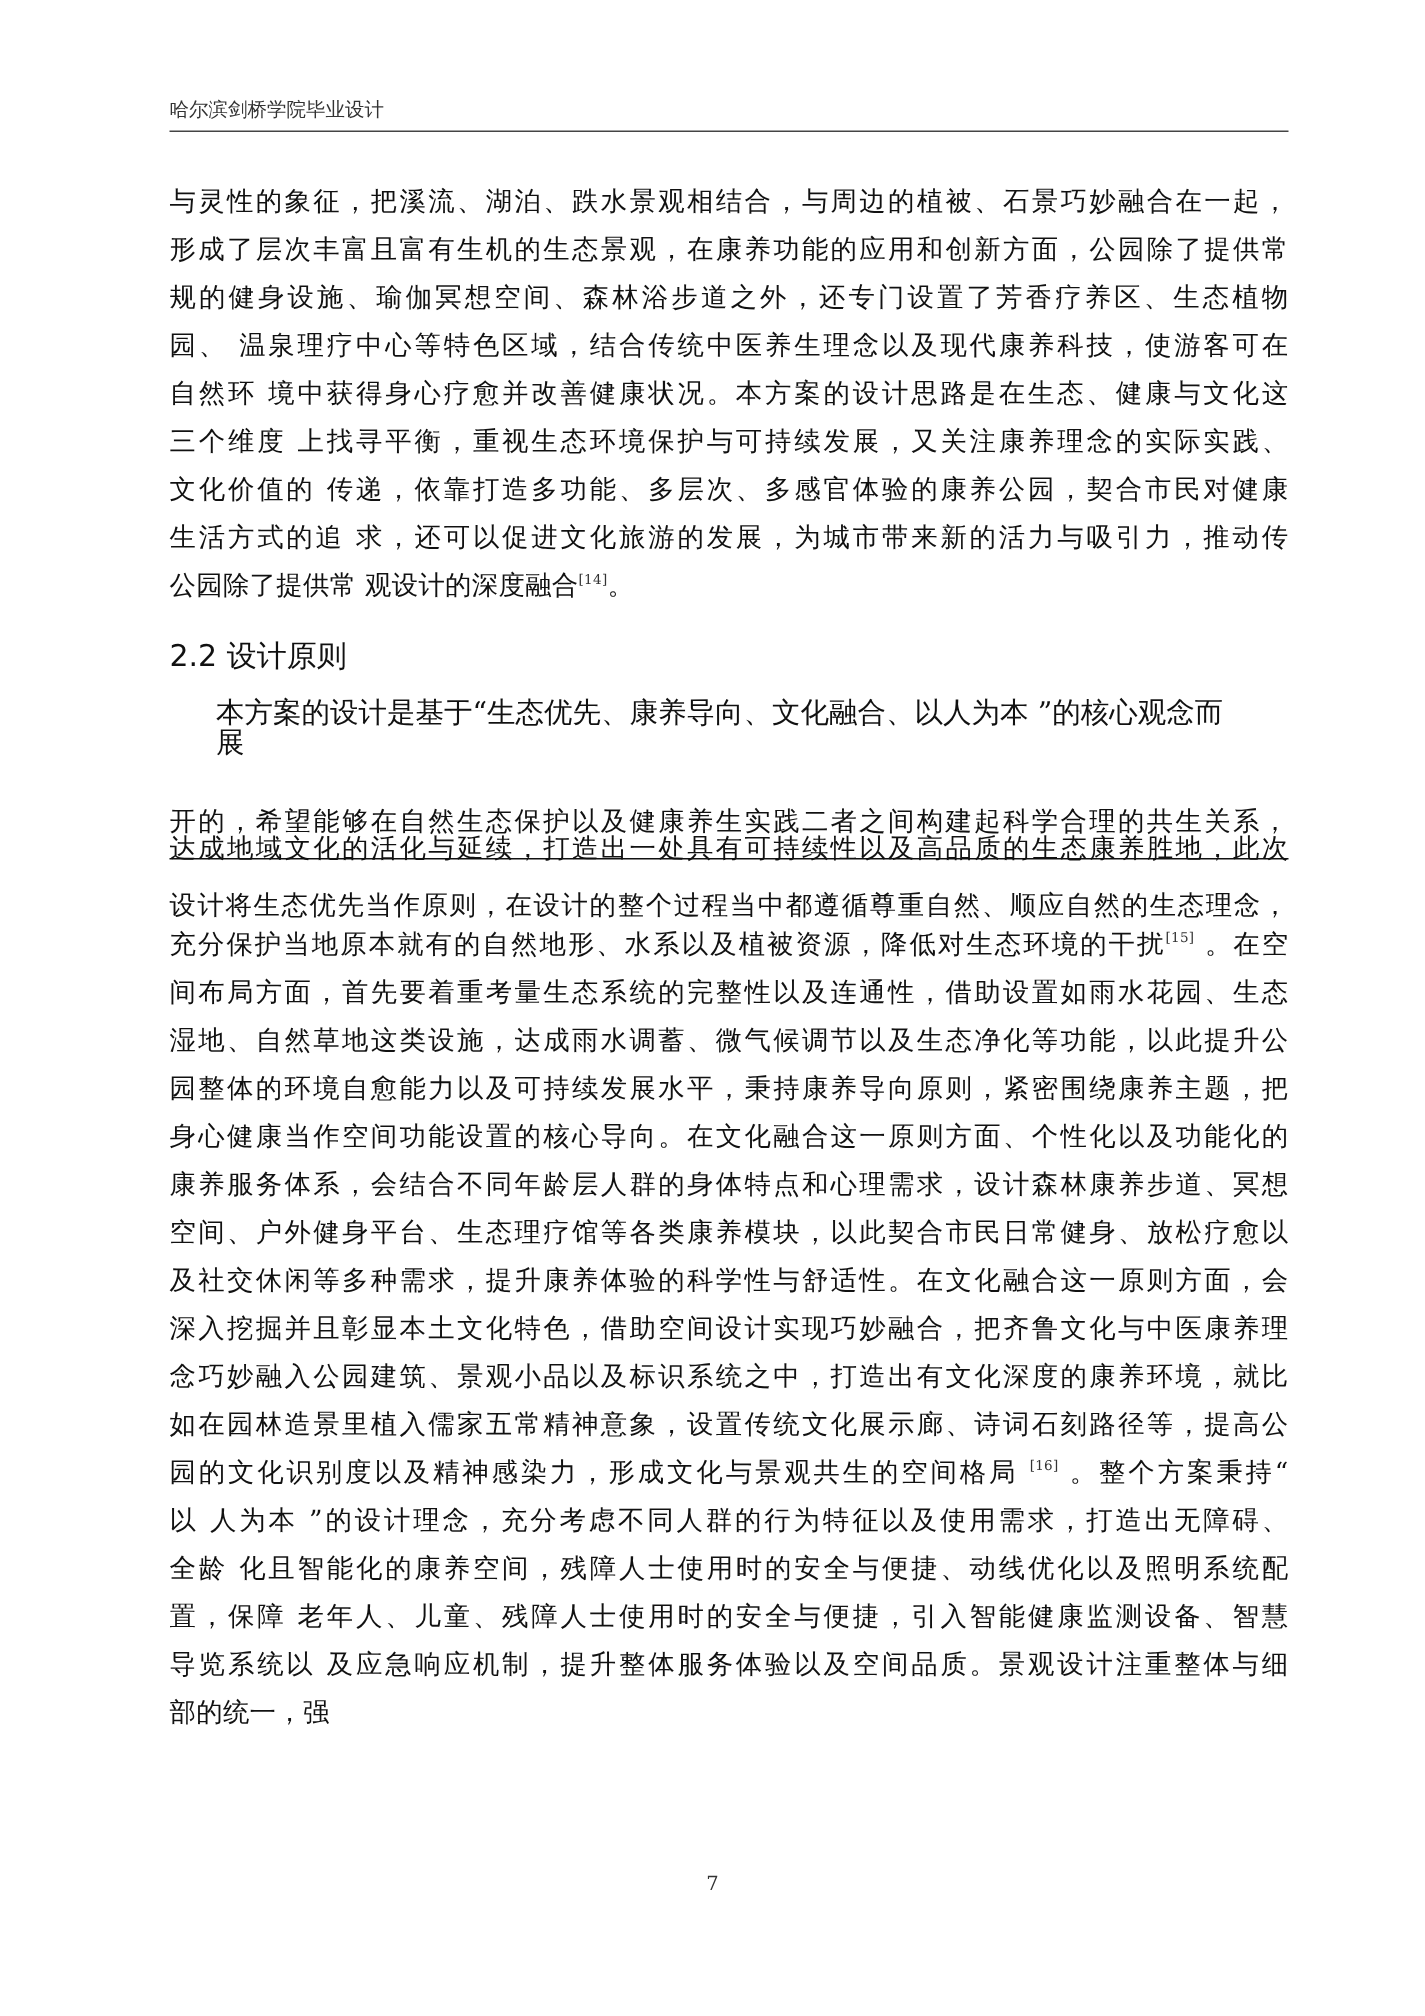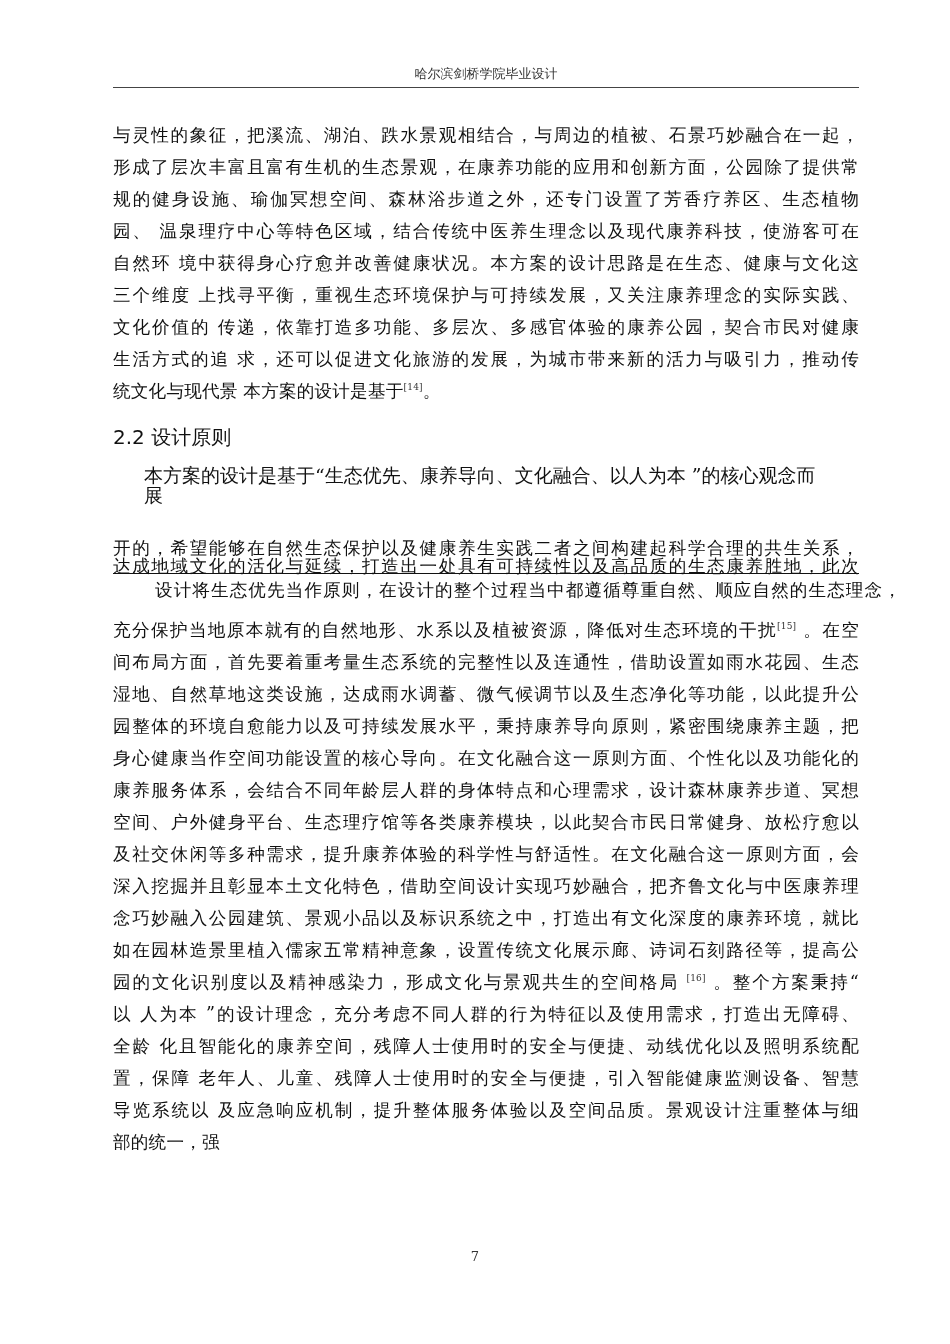--- a/index.html
+++ b/index.html
@@ -13,21 +13,21 @@
       position: relative;
       overflow: hidden;
       font-family: "DejaVu Serif", "Liberation Serif", serif;
       color: #111111;
     }
     .page-header {
       position: absolute;
       left: 113px;
       top: 64px;
       width: 746px;
-      text-align: center;
+      text-align: left;
       font-size: 13px;
       line-height: 20px;
       color: #333333;
     }
     .header-rule {
       position: absolute;
       left: 113px;
       top: 87px;
       width: 746px;
       height: 0;
@@ -91,33 +91,33 @@
 
 <div>
   <div class="line" style="top:123px">与灵性的象征，把溪流、湖泊、跌水景观相结合，与周边的植被、石景巧妙融合在一起，</div>
   <div class="line" style="top:155px">形成了层次丰富且富有生机的生态景观，在康养功能的应用和创新方面，公园除了提供常</div>
   <div class="line" style="top:187px">规的健身设施、瑜伽冥想空间、森林浴步道之外，还专门设置了芳香疗养区、生态植物</div>
   <div class="line" style="top:219px">园、 温泉理疗中心等特色区域，结合传统中医养生理念以及现代康养科技，使游客可在</div>
   <div class="line" style="top:251px">自然环 境中获得身心疗愈并改善健康状况。本方案的设计思路是在生态、健康与文化这</div>
   <div class="line" style="top:283px">三个维度 上找寻平衡，重视生态环境保护与可持续发展，又关注康养理念的实际实践、</div>
   <div class="line" style="top:315px">文化价值的 传递，依靠打造多功能、多层次、多感官体验的康养公园，契合市民对健康</div>
   <div class="line" style="top:347px">生活方式的追 求，还可以促进文化旅游的发展，为城市带来新的活力与吸引力，推动传</div>
-  <div class="line last" style="top:379px"><span>统文化与现代景 本方案的设计是基于</span><sup>[14]</sup><span>。</span></div>
+  <div class="line last" style="top:379px"><span>公园除了提供常 观设计的深度融合</span><sup>[14]</sup><span>。</span></div>
 </div>
 
 <div class="section-heading">2.2 设计原则</div>
 
 <div>
   <div class="indent-line" style="top:465px">本方案的设计是基于“生态优先、康养导向、文化融合、以人为本 ”的核心观念而</div>
   <div class="indent-line" style="top:485px">展</div>
 
   <div id="p2-lines">
       <div class="line" style="top: 536px;"><span>开的，希望能够在自然生态保护以及健康养生实践二者之间构建起科学合理的共生关系，</span></div>
       <div class="line" style="top: 554px; text-decoration: underline;"><span>达成地域文化的活化与延续，打造出一处具有可持续性以及高品质的生态康养胜地，此次</span></div>
-      <div class="line" style="top: 578px; margin-left: 42px;"><span>设计将生态优先当作原则，在设计的整个过程当中都遵循尊重自然、顺应自然的生态理念，</span></div>
+      <div class="line" style="top: 592px;"><span>设计将生态优先当作原则，在设计的整个过程当中都遵循尊重自然、顺应自然的生态理念，</span></div>
       <div class="line" style="top: 618px;"><span>充分保护当地原本就有的自然地形、水系以及植被资源，降低对生态环境的干扰</span><sup>[15]</sup><span> 。在空</span></div>
       <div class="line" style="top: 650px;"><span>间布局方面，首先要着重考量生态系统的完整性以及连通性，借助设置如雨水花园、生态</span></div>
       <div class="line" style="top: 682px;"><span>湿地、自然草地这类设施，达成雨水调蓄、微气候调节以及生态净化等功能，以此提升公</span></div>
       <div class="line" style="top: 714px;"><span>园整体的环境自愈能力以及可持续发展水平，秉持康养导向原则，紧密围绕康养主题，把</span></div>
       <div class="line" style="top: 746px;"><span>身心健康当作空间功能设置的核心导向。在文化融合这一原则方面、个性化以及功能化的</span></div>
       <div class="line" style="top: 778px;"><span>康养服务体系，会结合不同年龄层人群的身体特点和心理需求，设计森林康养步道、冥想</span></div>
       <div class="line" style="top: 810px;"><span>空间、户外健身平台、生态理疗馆等各类康养模块，以此契合市民日常健身、放松疗愈以</span></div>
       <div class="line" style="top: 842px;"><span>及社交休闲等多种需求，提升康养体验的科学性与舒适性。在文化融合这一原则方面，会</span></div>
       <div class="line" style="top: 874px;"><span>深入挖掘并且彰显本土文化特色，借助空间设计实现巧妙融合，把齐鲁文化与中医康养理</span></div>
       <div class="line" style="top: 906px;"><span>念巧妙融入公园建筑、景观小品以及标识系统之中，打造出有文化深度的康养环境，就比</span></div>

